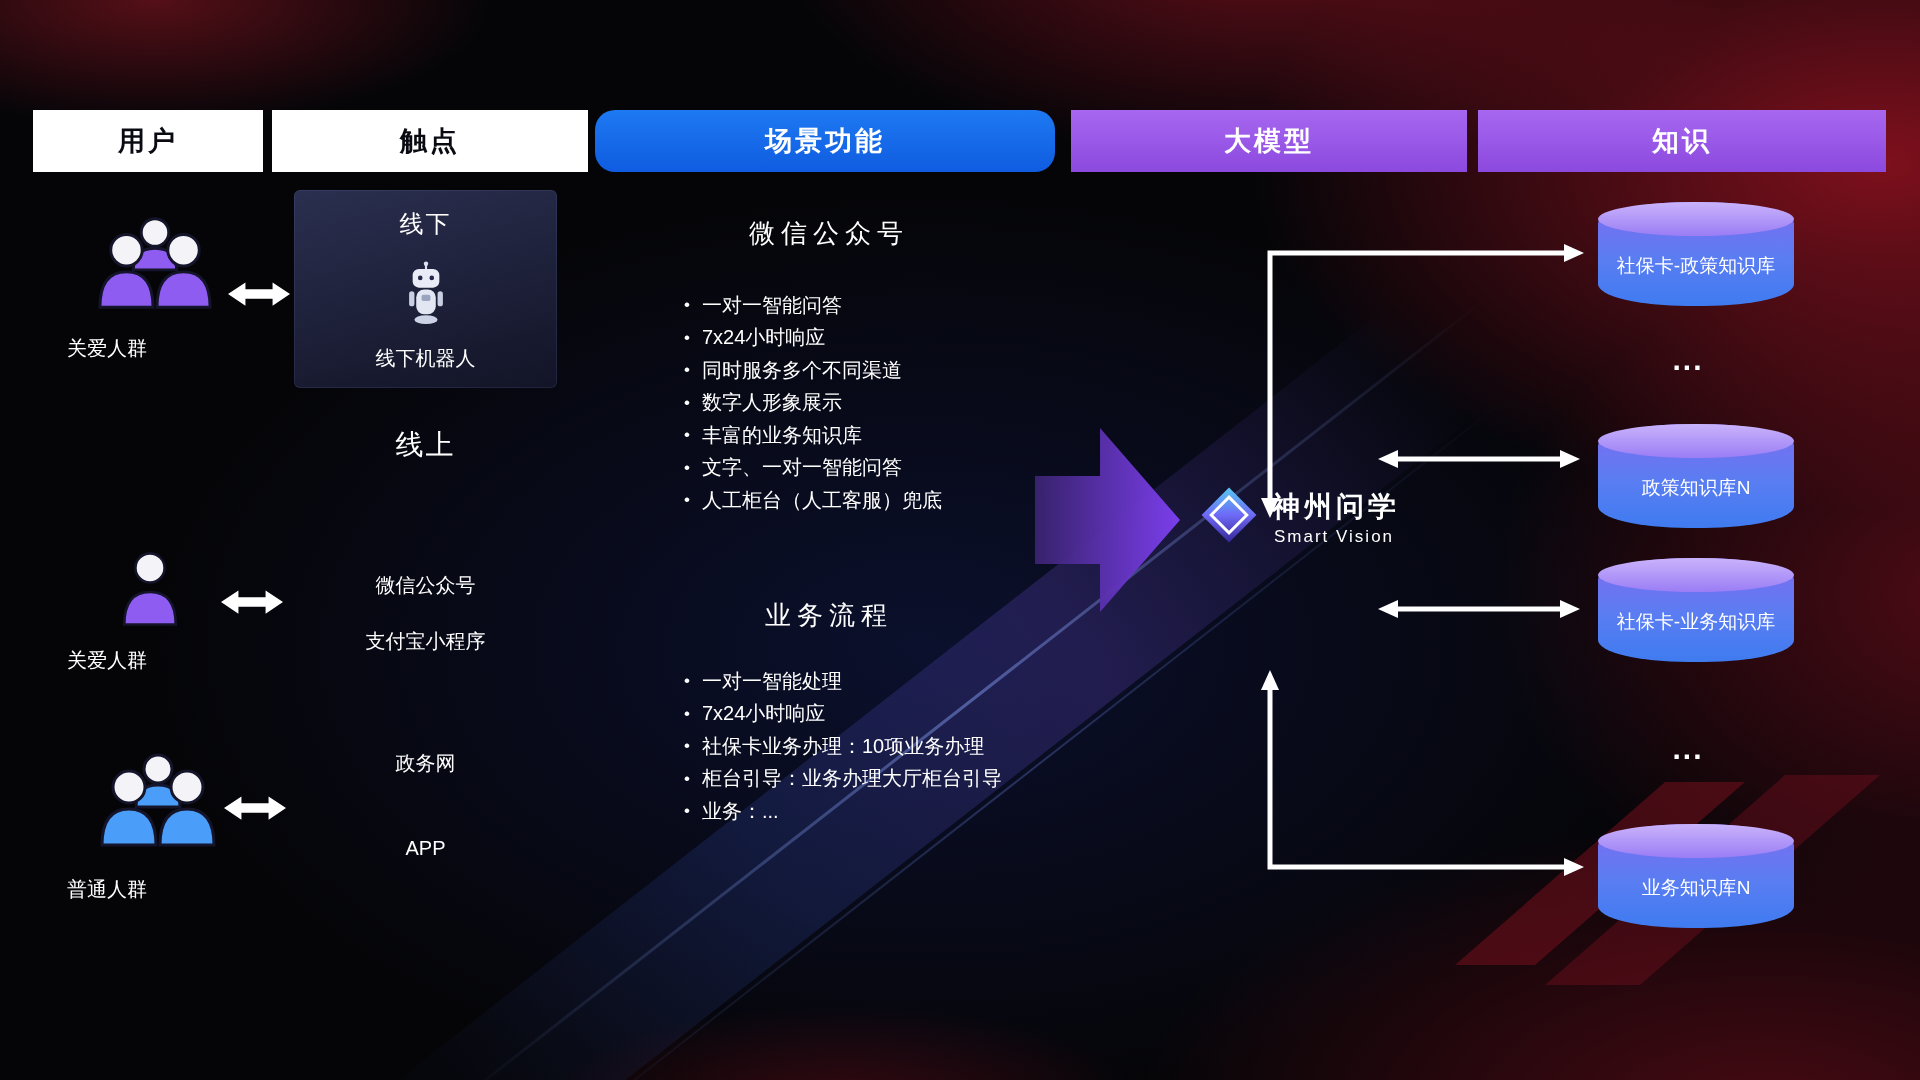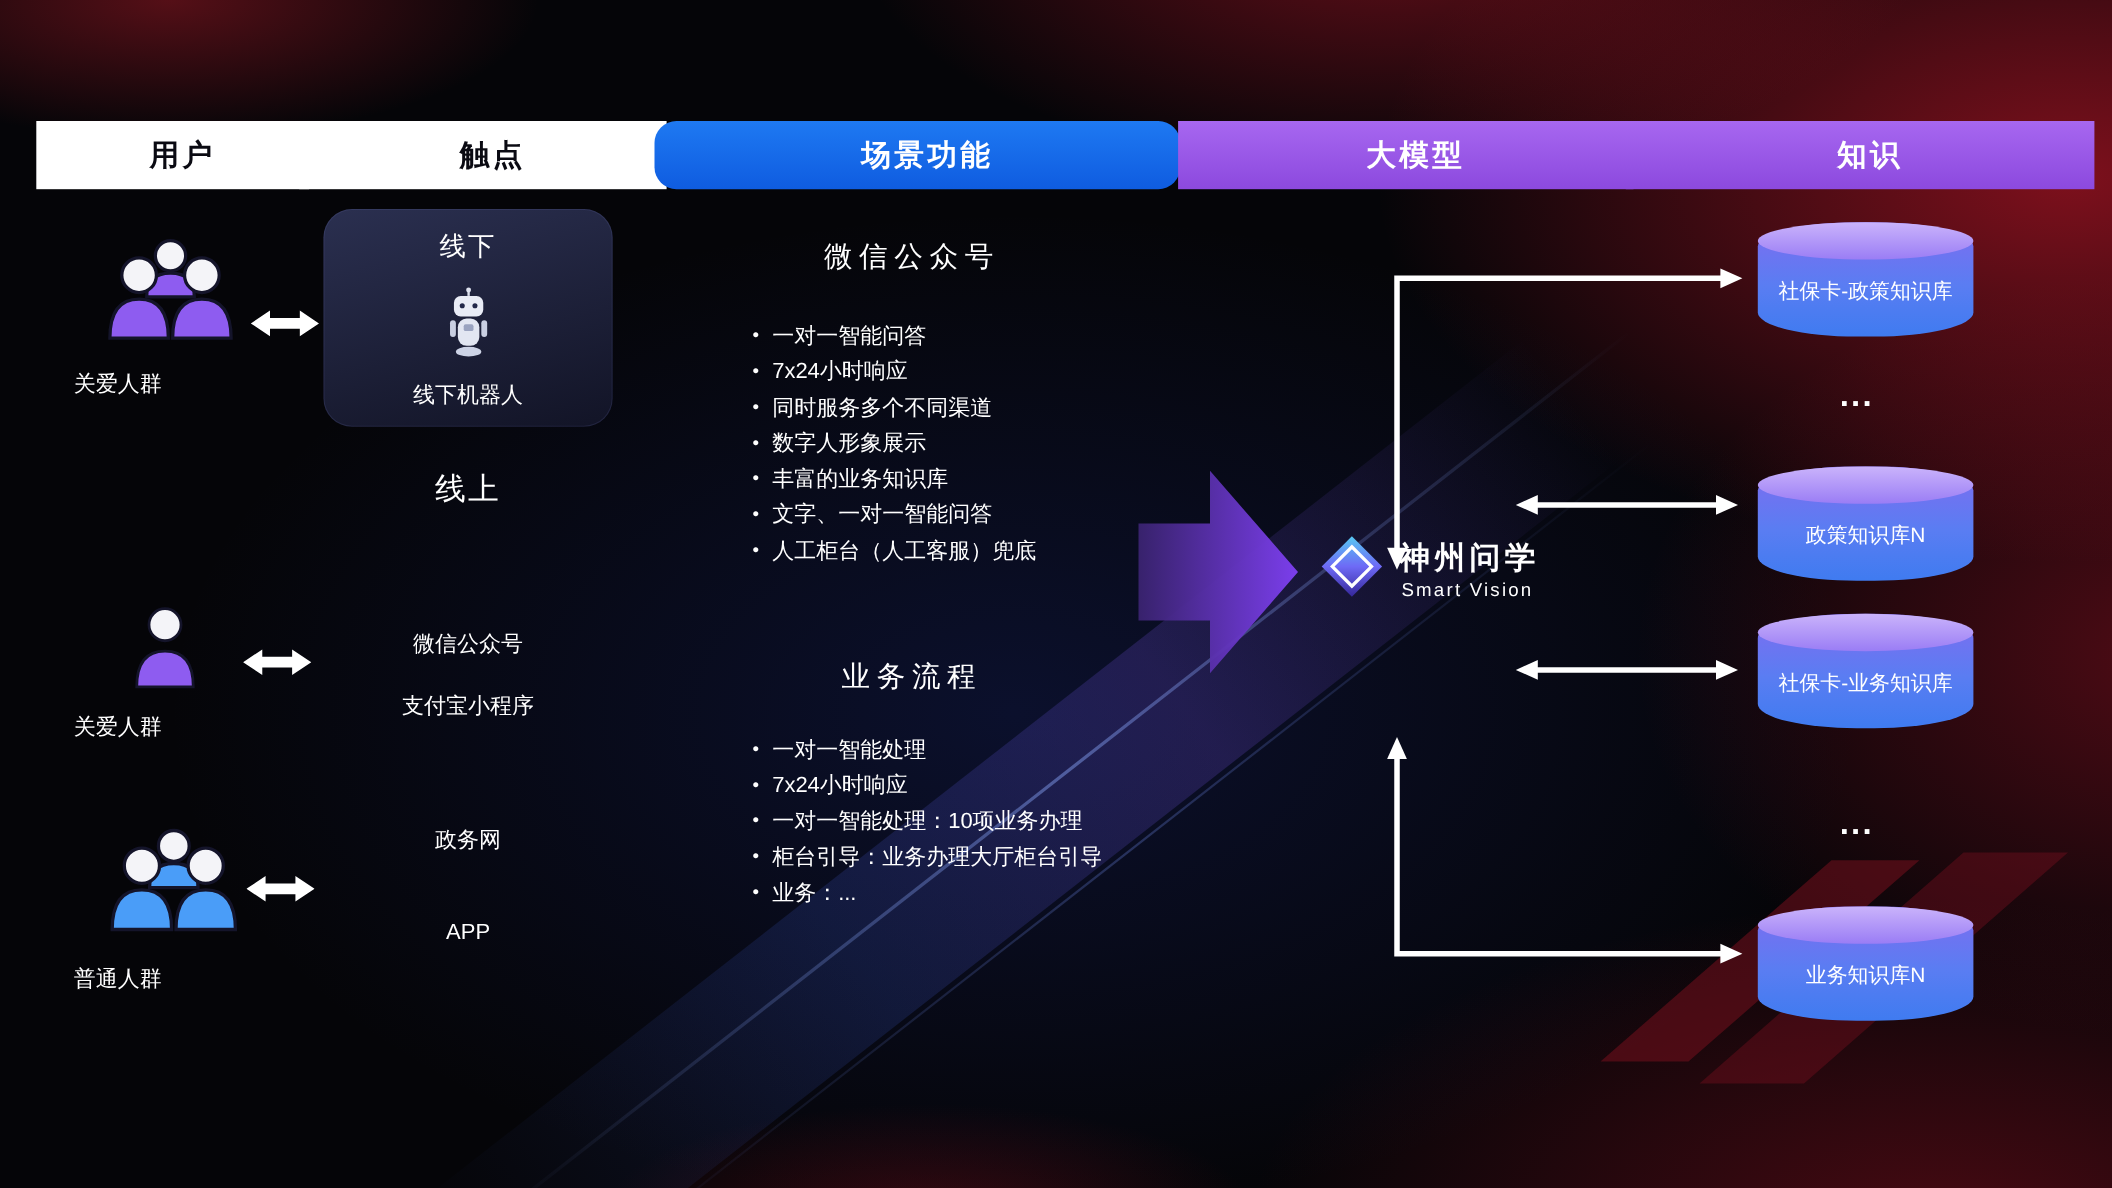--- a/index.html
+++ b/index.html
@@ -24,34 +24,34 @@
   .beam { position:absolute; pointer-events:none; }
   #beam1 { left:266px; top:616px; width:1500px; height:140px; transform:rotate(-38deg);
     background:linear-gradient(90deg, transparent 0%, rgba(70,105,240,.16) 30%, rgba(130,90,250,.20) 55%, transparent 85%); }
   #beam2 { left:320px; top:700px; width:1300px; height:3px; transform:rotate(-38deg);
     background:linear-gradient(90deg, transparent, rgba(140,170,255,.45), transparent); }
   #beam3 { left:430px; top:770px; width:1200px; height:2px; transform:rotate(-38deg); opacity:.6;
     background:linear-gradient(90deg, transparent, rgba(120,150,255,.45), transparent); }
 
   
   .hdr { position:absolute; top:110px; height:62px; display:flex; align-items:center; justify-content:center;
-         font-size:27px; font-weight:bold; letter-spacing:3px;padding-left:18px; }
+         font-size:27px; font-weight:bold; letter-spacing:3px; }
   .hdr-white  { background:#ffffff; color:#0a0a12; }
   .hdr-blue   { background:linear-gradient(180deg, var(--accent-blue,#1e79f2), #0f5ce0); color:#fff; }
   .hdr-purple { background:linear-gradient(180deg, var(--accent-purple,#a767f0), #8c49de); color:#fff; }
 
   
   .user-label { position:absolute; width:160px; text-align:left; font-size:20px; }
   .xarrow { position:absolute; width:62px; height:30px; }
   .body-purple { fill:var(--body-purple,#8e5cf0); }
   .body-blue   { fill:var(--body-blue,#4a9df8); }
 
   
   #offline-card {
-    position:absolute; left:294px; top:190px; width:263px; height:198px; border-radius:26px;
+    position:absolute; left:294px; top:190px; width:263px; height:198px; border-radius:6px;
     background:linear-gradient(165deg, rgba(52,58,98,.80), rgba(20,22,42,.85));
     box-shadow:0 0 0 1px rgba(120,130,200,.15) inset;
     display:flex; flex-direction:column; align-items:center; justify-content:space-between;
     padding:18px 0 16px; box-sizing:border-box;gap:12px;
   }
   .card-title { font-size:24px; letter-spacing:2px; }
   .card-sub   { font-size:20px; }
   .tp-item { position:absolute; left:294px; width:263px; text-align:center; font-size:20px; }
 
   
@@ -178,21 +178,21 @@
     <li>数字人形象展示</li>
     <li>丰富的业务知识库</li>
     <li>文字、一对一智能问答</li>
     <li>人工柜台（人工客服）兜底</li>
   </ul>
 
   <div class="scene-title" style="top:598px;">业务流程</div>
   <ul class="feature-list" style="left:684px; top:665px;">
     <li>一对一智能处理</li>
     <li>7x24小时响应</li>
-    <li>一对一智能处理：10项业务办理</li>
+    <li>社保卡业务办理：10项业务办理</li>
     <li>柜台引导：业务办理大厅柜台引导</li>
     <li>业务：...</li>
   </ul>
 
   <svg class="abs" style="left:1196px; top:482px;" width="66" height="66" viewBox="0 0 68 68">
     <defs>
       <linearGradient id="lg" x1="0" y1="0" x2="1" y2="1">
         <stop offset="0" stop-color="#57c8f2"></stop>
         <stop offset="0.5" stop-color="#6e6af6"></stop>
         <stop offset="1" stop-color="#35279a"></stop>

